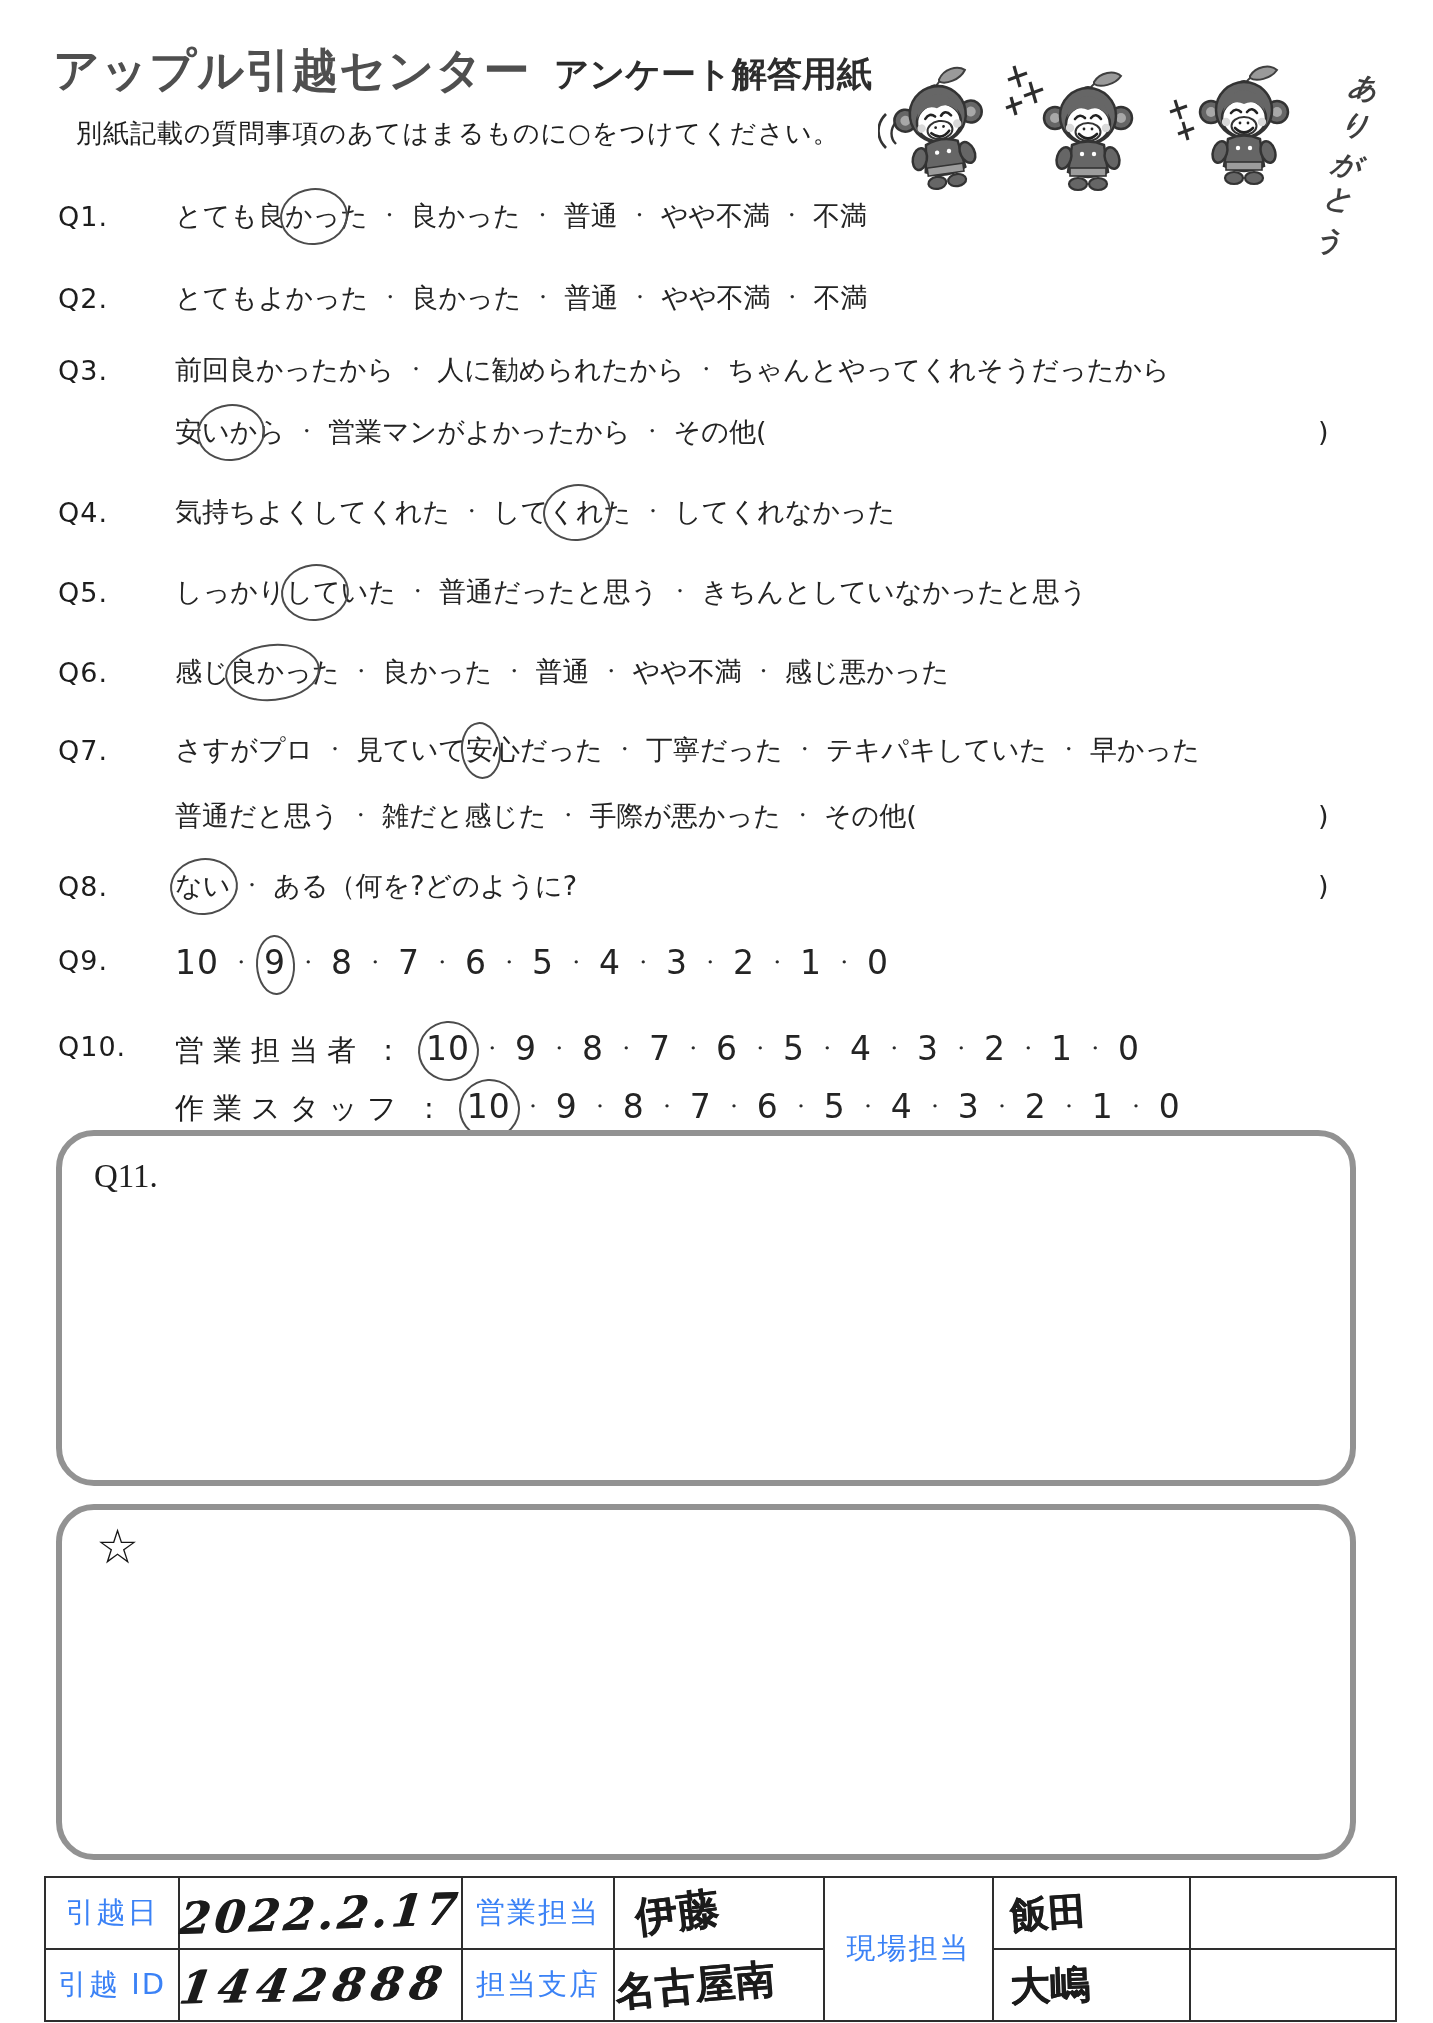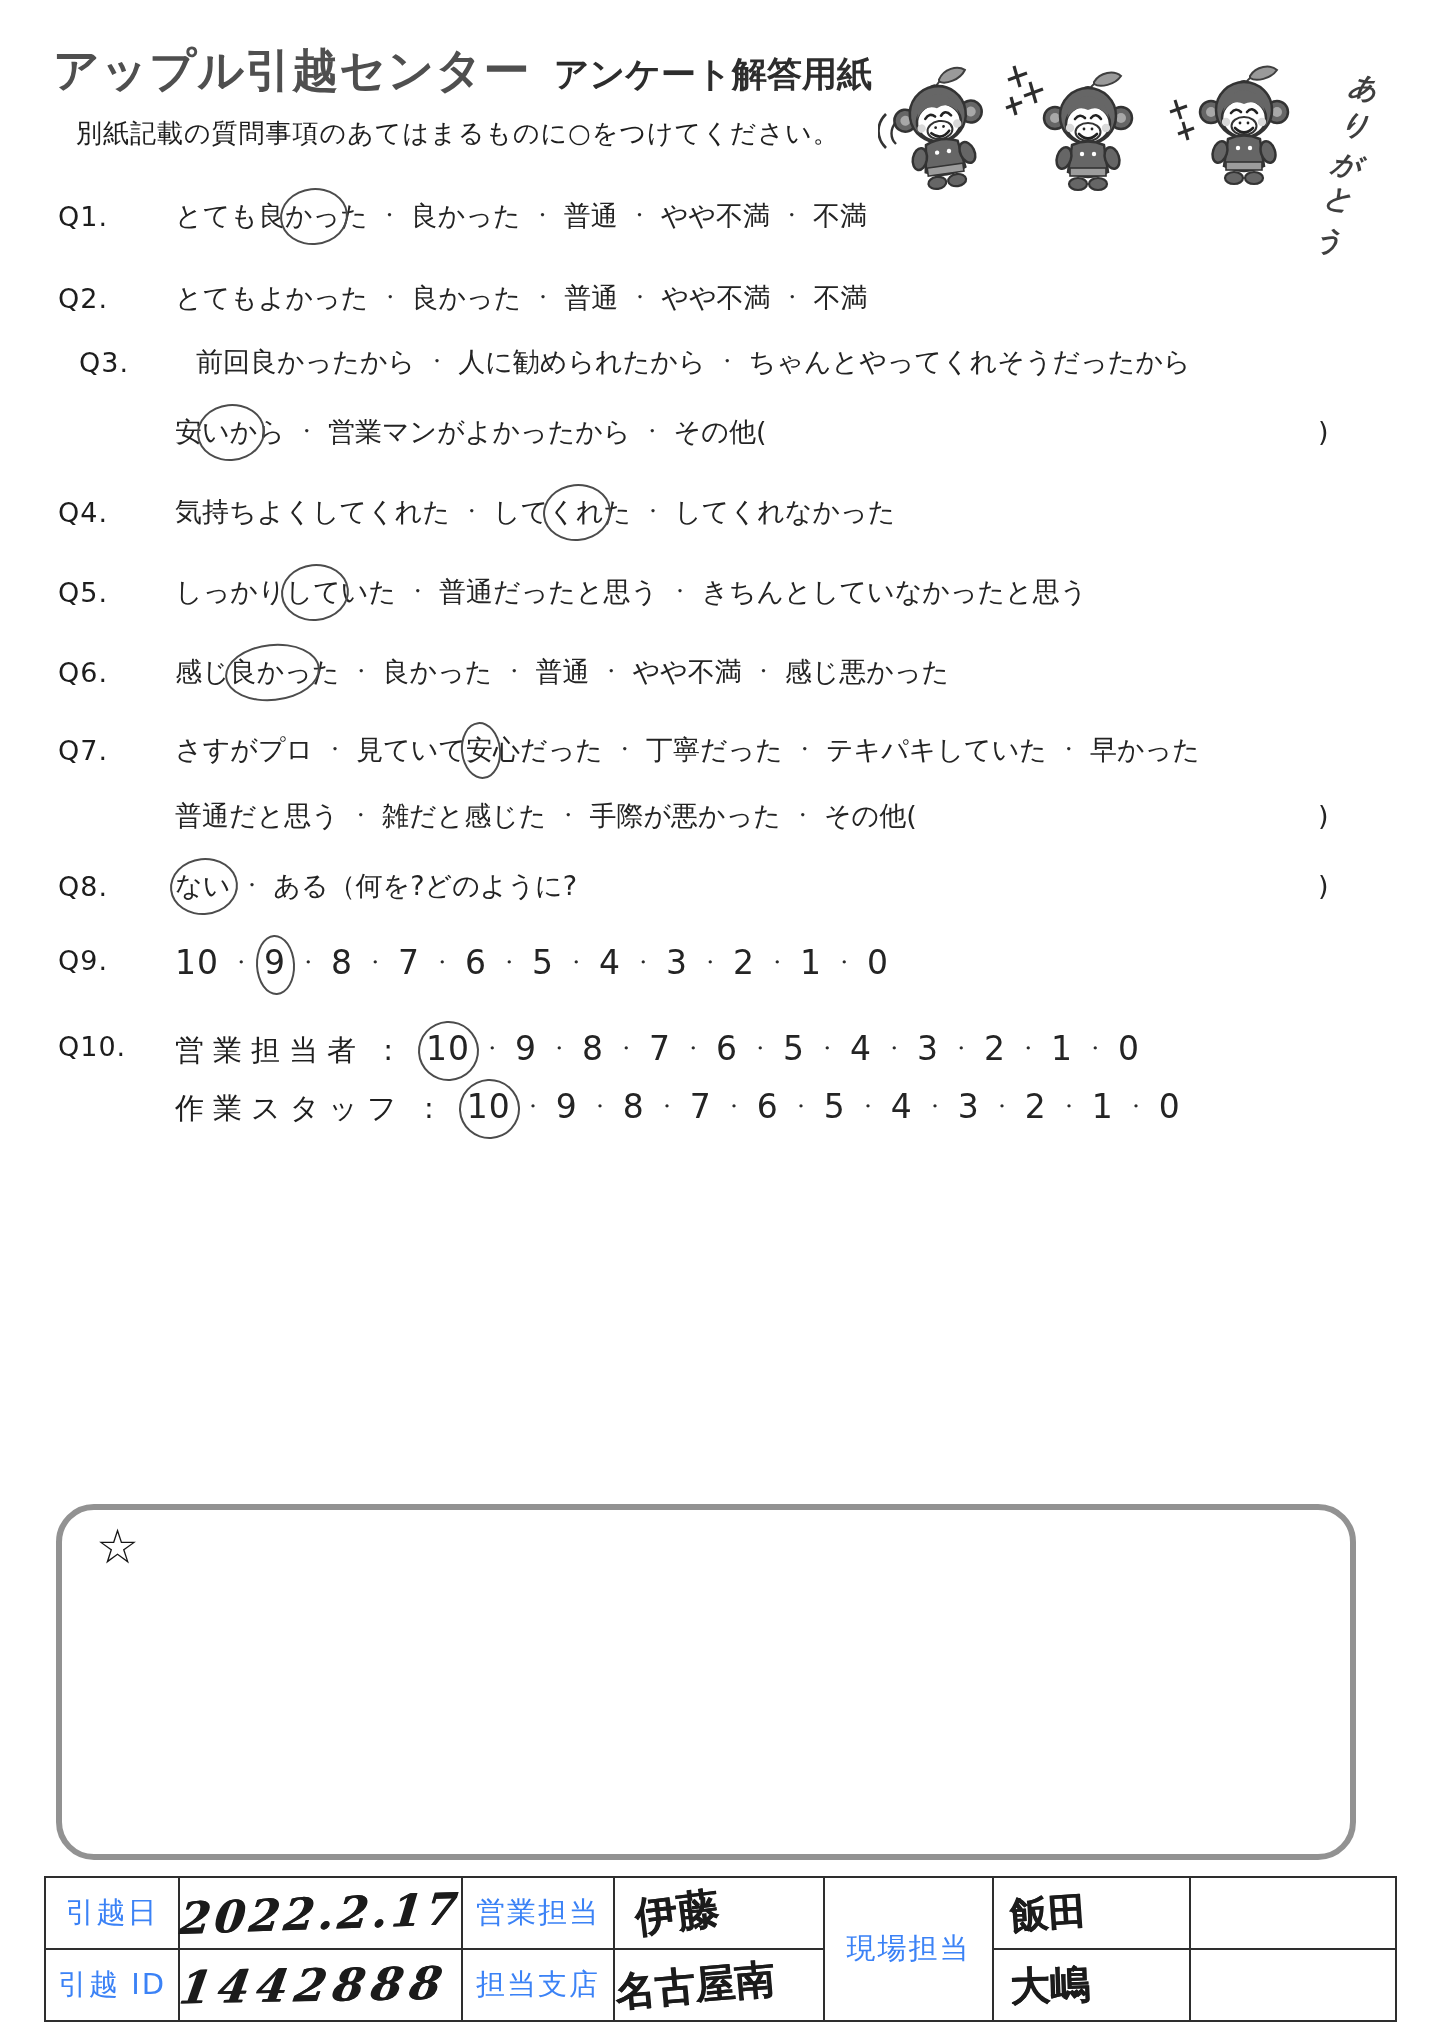--- a/index.html
+++ b/index.html
@@ -128,21 +128,21 @@
 
   <div id="questions">
       <div class="qrow" style="top: 198px;">
         <span class="qlabel">Q1.</span>
         <div class="opts"><span class="opt">とても良<span class="crc">かっ</span>た</span><span class="sep">・</span><span class="opt">良かった</span><span class="sep">・</span><span class="opt">普通</span><span class="sep">・</span><span class="opt">やや不満</span><span class="sep">・</span><span class="opt">不満</span></div>
       </div>
       <div class="qrow" style="top: 280px;">
         <span class="qlabel">Q2.</span>
         <div class="opts"><span class="opt">とてもよかった</span><span class="sep">・</span><span class="opt">良かった</span><span class="sep">・</span><span class="opt">普通</span><span class="sep">・</span><span class="opt">やや不満</span><span class="sep">・</span><span class="opt">不満</span></div>
       </div>
-      <div class="qrow" style="top: 344px; margin-left: 21px;">
+      <div class="qrow" style="top: 352px;">
         <span class="qlabel">Q3.</span>
         <div class="opts"><span class="opt">前回良かったから</span><span class="sep">・</span><span class="opt">人に勧められたから</span><span class="sep">・</span><span class="opt">ちゃんとやってくれそうだったから</span></div>
       </div>
       <div class="qrow" style="top: 414px;">
         <div class="opts"><span class="opt">安<span class="crc">いか</span>ら</span><span class="sep">・</span><span class="opt">営業マンがよかったから</span><span class="sep">・</span><span class="opt">その他(</span></div>
         <span class="tail">)</span>
       </div>
       <div class="qrow" style="top: 494px;">
         <span class="qlabel">Q4.</span>
         <div class="opts"><span class="opt">気持ちよくしてくれた</span><span class="sep">・</span><span class="opt">して<span class="crc">くれ</span>た</span><span class="sep">・</span><span class="opt">してくれなかった</span></div>
@@ -174,20 +174,23 @@
       </div>
       <div class="qrow nums" style="top: 1028px;">
         <span class="qlabel">Q10.</span>
         <div class="opts"><span class="prefix">営業担当者 :</span><span class="opt"><span class="crc">10</span></span><span class="sep">・</span><span class="opt">9</span><span class="sep">・</span><span class="opt">8</span><span class="sep">・</span><span class="opt">7</span><span class="sep">・</span><span class="opt">6</span><span class="sep">・</span><span class="opt">5</span><span class="sep">・</span><span class="opt">4</span><span class="sep">・</span><span class="opt">3</span><span class="sep">・</span><span class="opt">2</span><span class="sep">・</span><span class="opt">1</span><span class="sep">・</span><span class="opt">0</span></div>
       </div>
       <div class="qrow nums" style="top: 1086px;">
         <div class="opts"><span class="prefix">作業スタッフ :</span><span class="opt"><span class="crc">10</span></span><span class="sep">・</span><span class="opt">9</span><span class="sep">・</span><span class="opt">8</span><span class="sep">・</span><span class="opt">7</span><span class="sep">・</span><span class="opt">6</span><span class="sep">・</span><span class="opt">5</span><span class="sep">・</span><span class="opt">4</span><span class="sep">・</span><span class="opt">3</span><span class="sep">・</span><span class="opt">2</span><span class="sep">・</span><span class="opt">1</span><span class="sep">・</span><span class="opt">0</span></div>
       </div>
     </div>
 
+  <div class="bigbox box-q11">
+    <span class="q11label">Q11.</span>
+  </div>
   <div class="bigbox box-star">
     <span class="starmark">☆</span>
   </div>
 
   <table class="ft">
     <colgroup>
       <col style="width:134px">
         <col style="width:242px">
         <col style="width:152px">
       <col style="width:210px">

